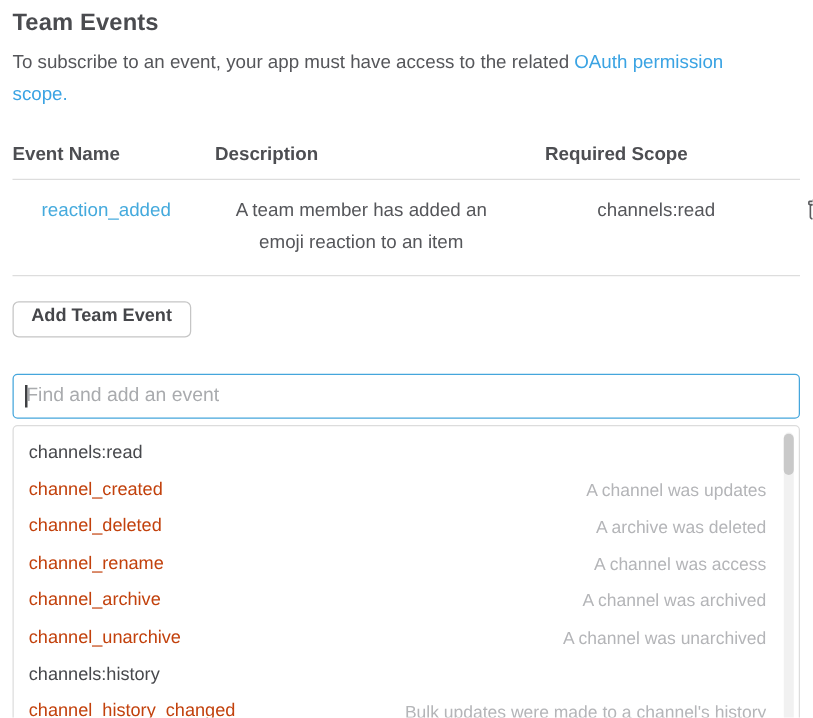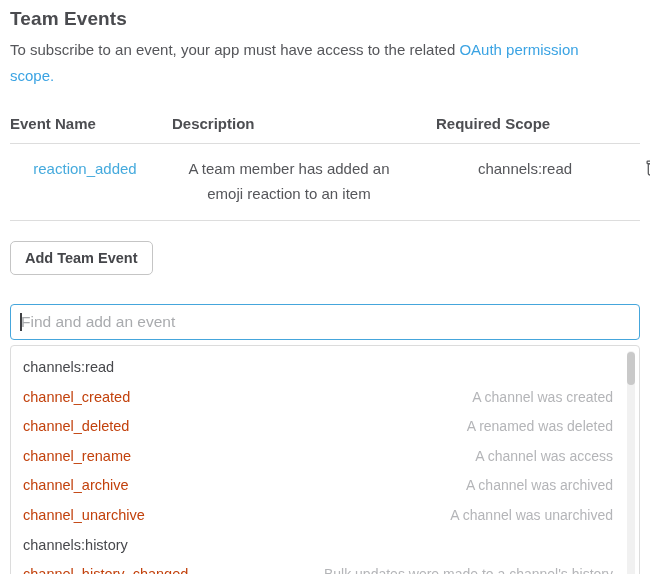--- a/index.html
+++ b/index.html
@@ -43,21 +43,21 @@
     margin-left:4px; margin-top:2px; line-height:0;
   }
 
   
   .add-btn {
     margin-top:20px;
     display:inline-block;
     background:#ffffff;
     border:1px solid #c5c5c5;
     border-radius:5px;
-    padding:8px 14px 8px 14px;
+    padding:3px 14px 8px 14px;
     font-family:"Liberation Sans", sans-serif;
     font-size:14.5px;
     font-weight:bold;
     color:#45464a;
     cursor:pointer;
   }
 
   
   .search-wrap { position:relative; margin-top:29px; }
   .search-input {
@@ -155,25 +155,25 @@
     <input type="text" class="search-input" placeholder="Find and add an event" style="">
     <div class="caret"></div>
   </div>
 
   <div class="dropdown">
     <div class="dd-row dd-group">
       <span class="dd-label">channels:read</span>
     </div>
     <div class="dd-row dd-item">
       <span class="dd-label">channel_created</span>
-      <span class="dd-desc">A channel was created</span>
+      <span class="dd-desc">A channel was updates</span>
     </div>
     <div class="dd-row dd-item">
       <span class="dd-label">channel_deleted</span>
-      <span class="dd-desc">A renamed was deleted</span>
+      <span class="dd-desc">A archive was deleted</span>
     </div>
     <div class="dd-row dd-item">
       <span class="dd-label">channel_rename</span>
       <span class="dd-desc">A channel was access</span>
     </div>
     <div class="dd-row dd-item">
       <span class="dd-label">channel_archive</span>
       <span class="dd-desc">A channel was archived</span>
     </div>
     <div class="dd-row dd-item">

